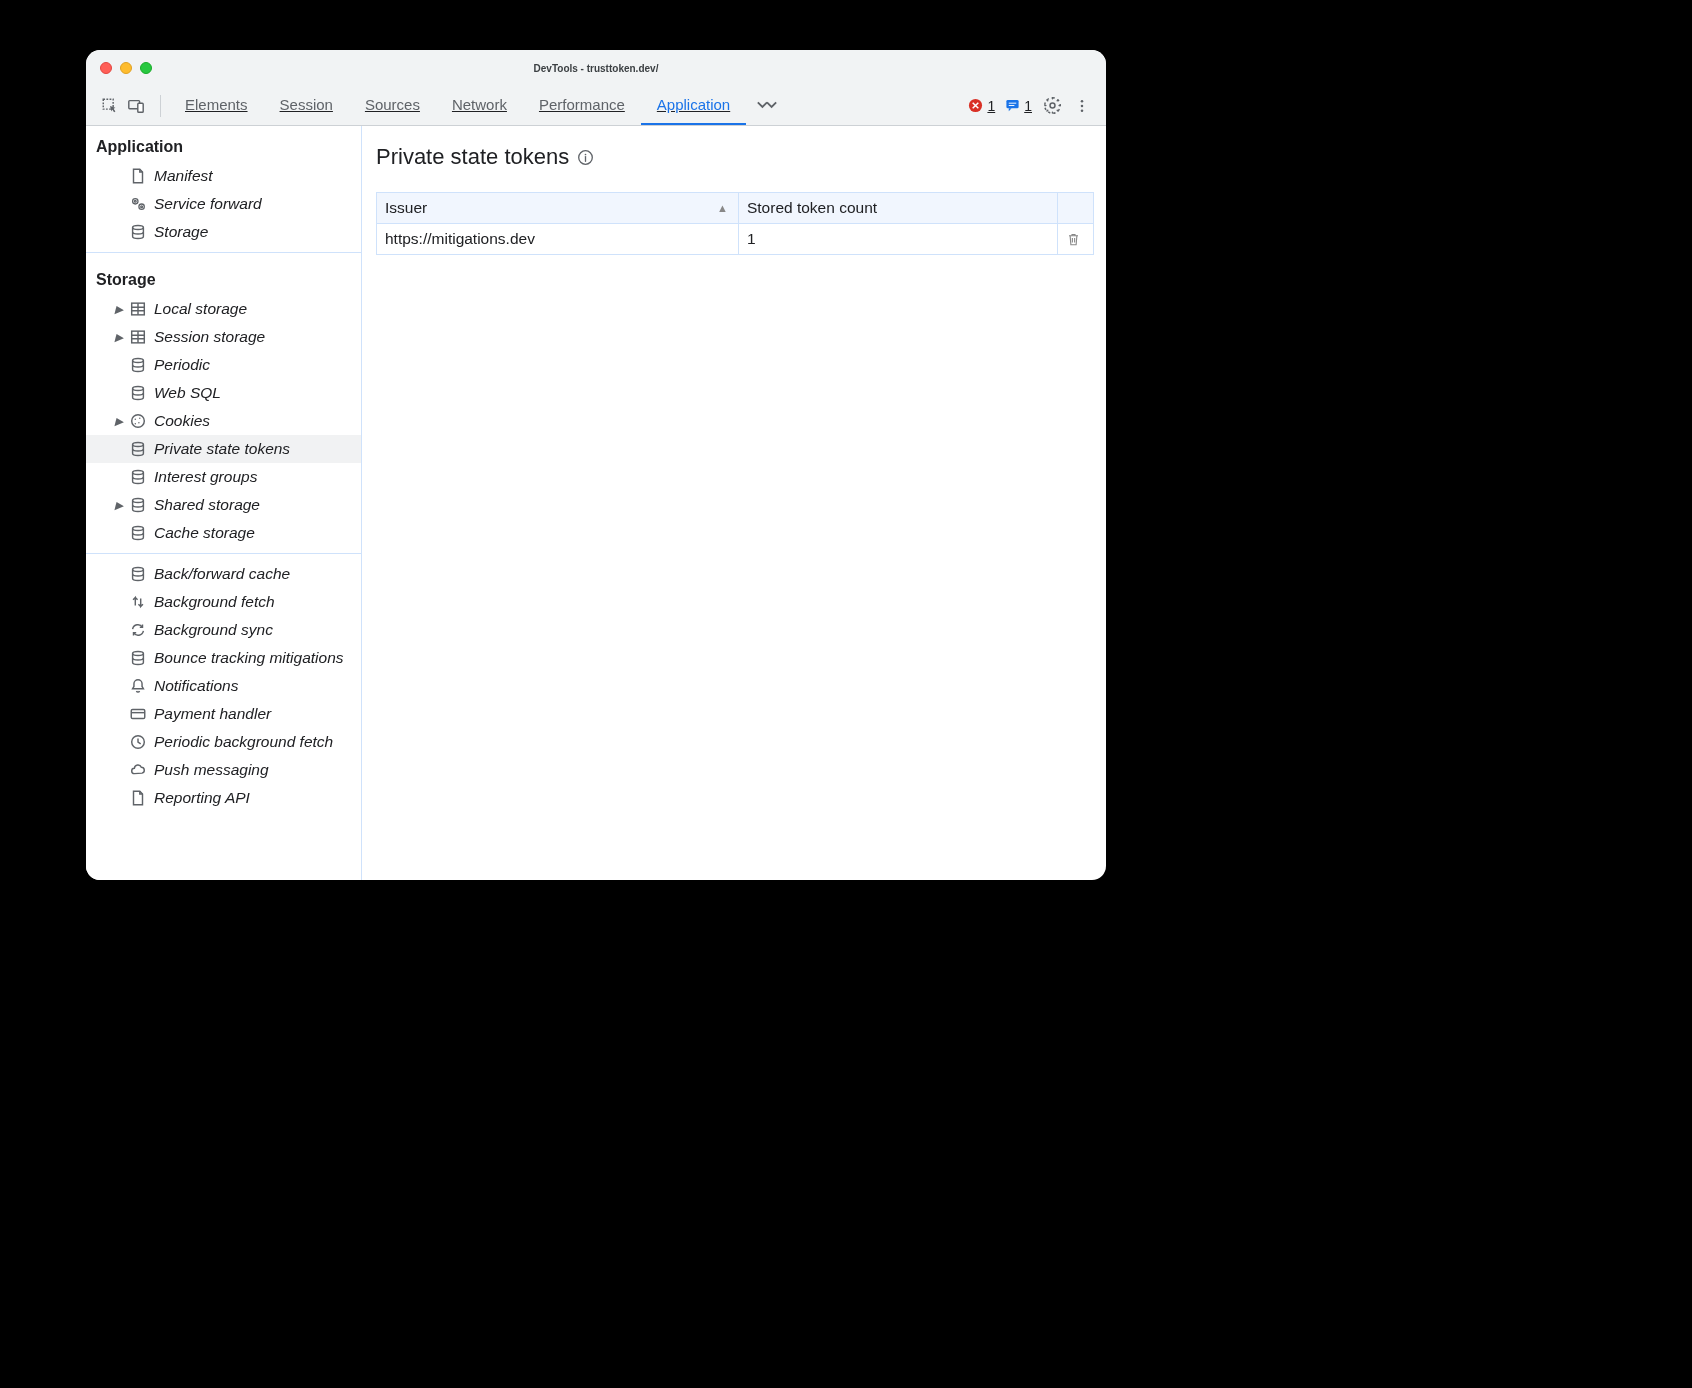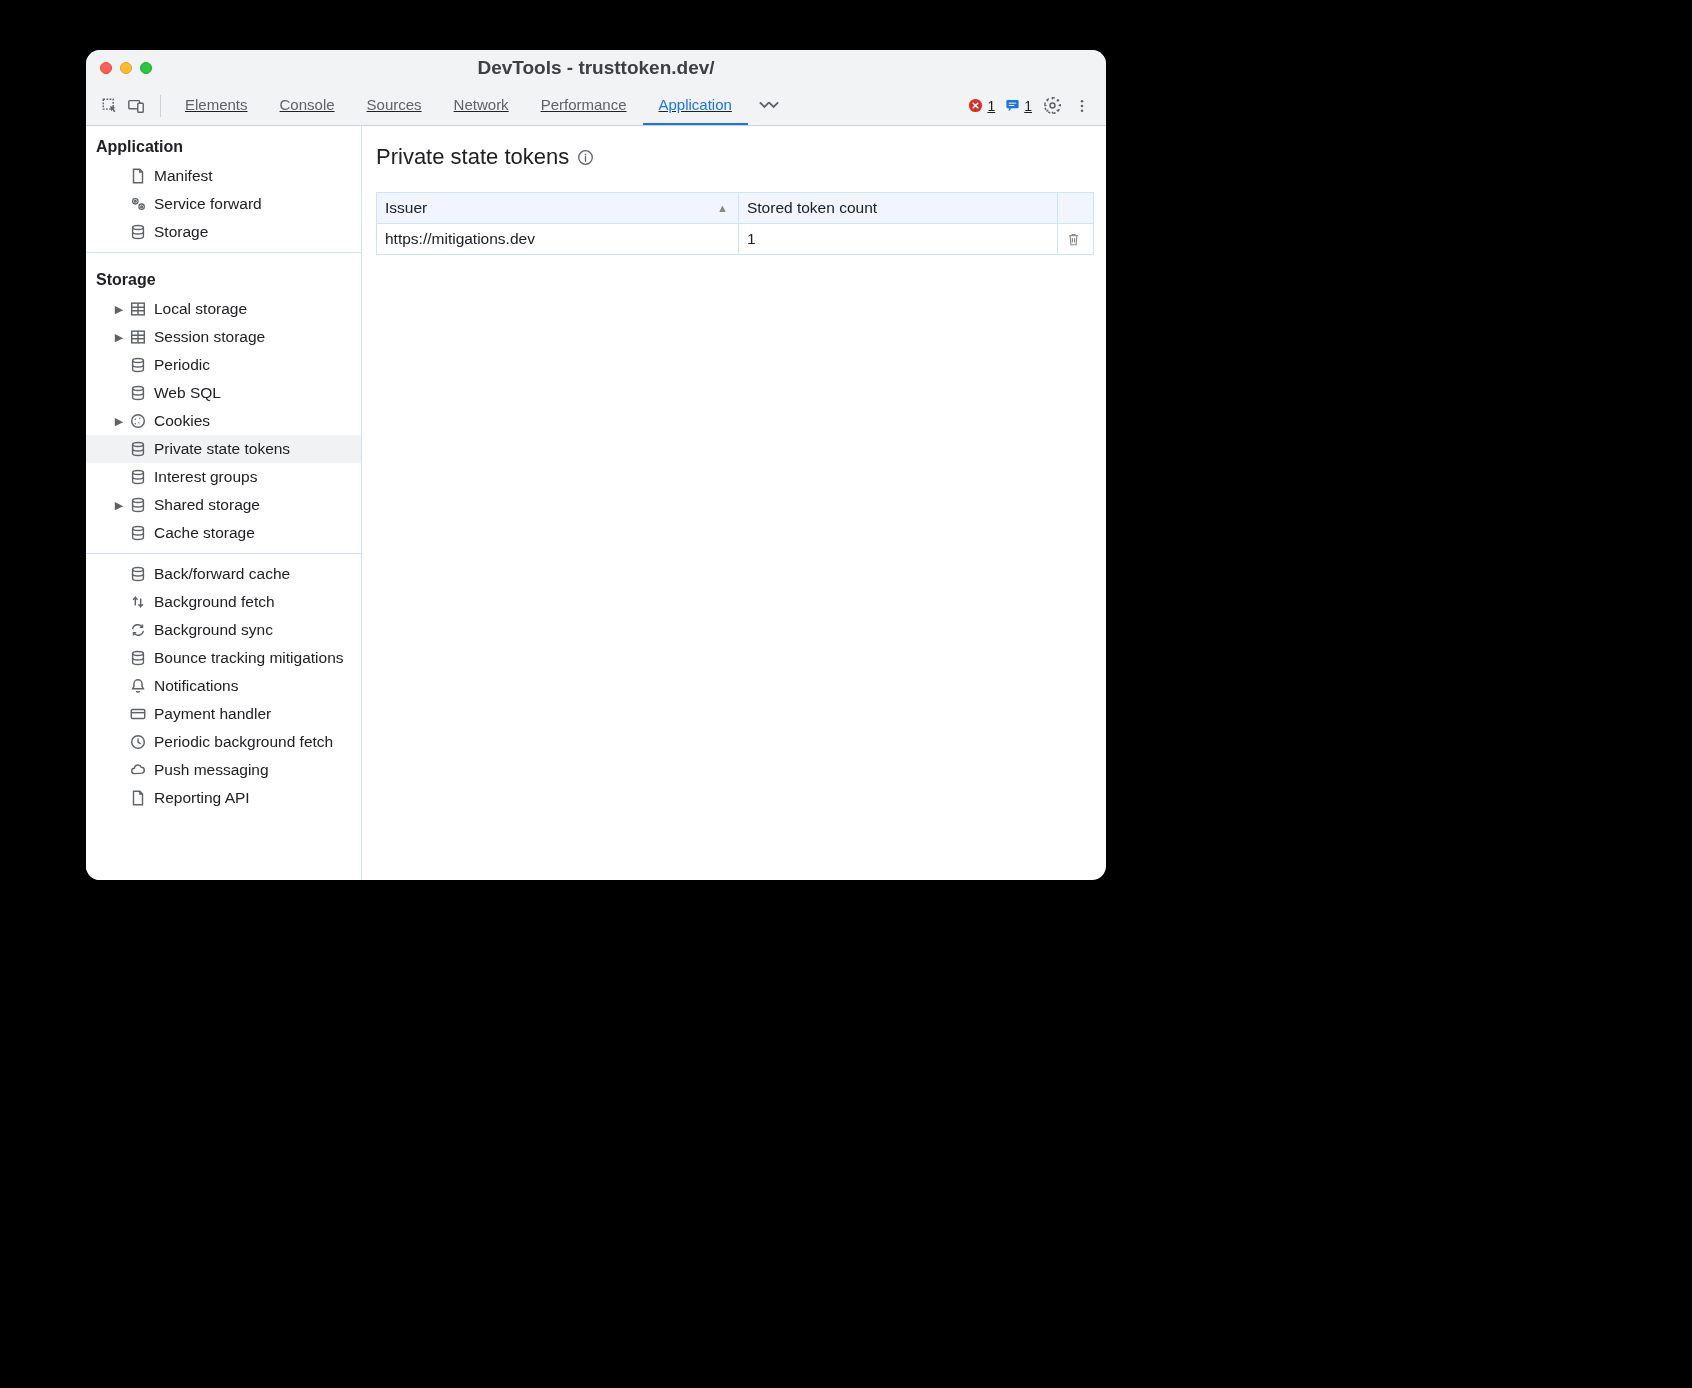--- a/index.html
+++ b/index.html
@@ -33,21 +33,21 @@
     border-top-left-radius: 14px;
     border-top-right-radius: 14px;
   }
   .traffic { display: flex; gap: 8px; }
   .dot { width: 12px; height: 12px; border-radius: 50%; }
   .dot.red { background:#ff5f57; border:0.5px solid #e24640;}
   .dot.yellow { background:#febc2e; border:0.5px solid #dfa123;}
   .dot.green { background:#28c840; border:0.5px solid #1aab29;}
   .title {
     position:absolute; left:0; right:0; text-align:center;
-    font-weight:600; font-size:19px; color:#3c4043;
+    font-weight:600; font-size:10px; color:#3c4043;
     pointer-events:none;
   }
   .toolbar {
     height: 40px;
     background:#f1f3f4;
     border-bottom:1px solid #cdd1d5;
     display:flex; align-items:center;
     padding: 0 8px;
     text-decoration: underline;
   }
@@ -81,20 +81,21 @@
   .section-title {
     padding: 12px 10px 6px 10px;
     font-weight:600; font-size:16px; color:#202124;
   }
   .item {
     display:flex; align-items:center;
     padding: 4px 6px 4px 10px;
     font-size:15.5px;
     cursor:pointer;
     min-height:28px;
+    font-style:italic;
   }
   .item .arrow { width:14px; text-align:center; color:#5f6368; font-size:11px;}
   .item .noarrow { width:14px;}
   .item .icn { width:20px; height:20px; margin:0 6px 0 2px; display:flex;align-items:center;justify-content:center;}
   .item.selected { background:#f1f2f3;}
   .item.depth1 { padding-left: 26px;}
   .hr { height:1px; background:#cfe2fb; margin:6px 0;}
   .main {
     flex:1; padding: 18px 12px 12px 14px; overflow:auto;
   }
@@ -145,21 +146,21 @@
       <span class="icn">
         <svg viewBox="0 0 20 20" width="18" height="18" fill="none" stroke="#5f6368" stroke-width="1.6">
           <rect x="2" y="4" width="12" height="9" rx="1"></rect>
           <rect x="12" y="7" width="6" height="10" rx="1" fill="#fff"></rect>
         </svg>
       </span>
     </div>
     <div class="divider"></div>
     <div class="tabs" id="tabs">
         <div class="tab">Elements</div>
-        <div class="tab">Console</div>
+        <div class="tab">Session</div>
         <div class="tab">Sources</div>
         <div class="tab">Network</div>
         <div class="tab">Performance</div>
         <div class="tab active">Application</div>
       </div>
     <span class="more-tabs">
       <svg viewBox="0 0 24 12" width="22" height="12" fill="none" stroke="#5f6368" stroke-width="2">
         <path d="M2 2 l5 5 l5 -5"></path>
           <path d="M12 2 l5 5 l5 -5"></path>
       </svg>

